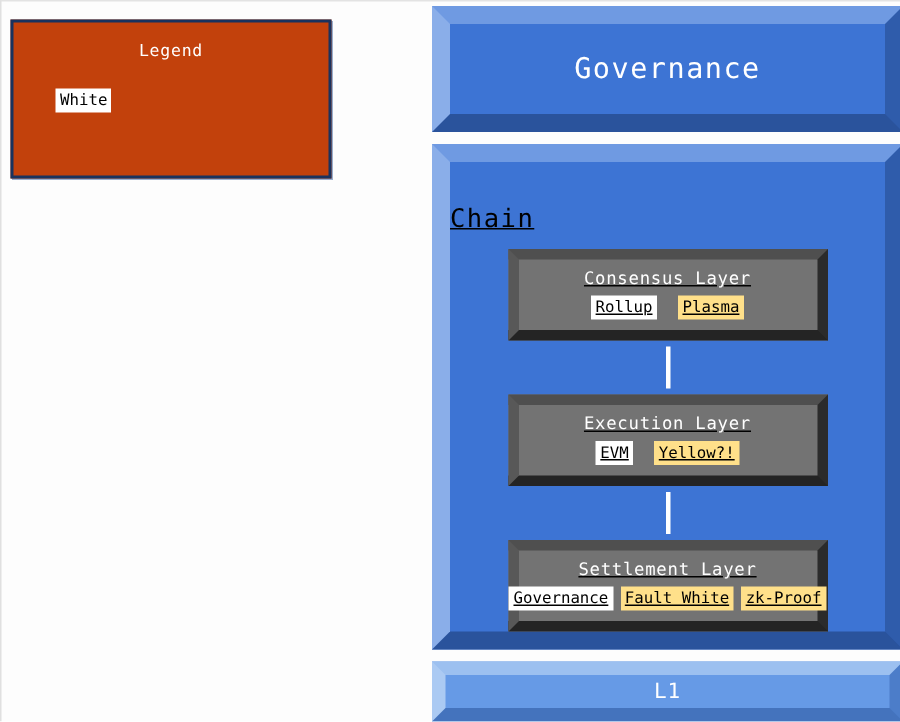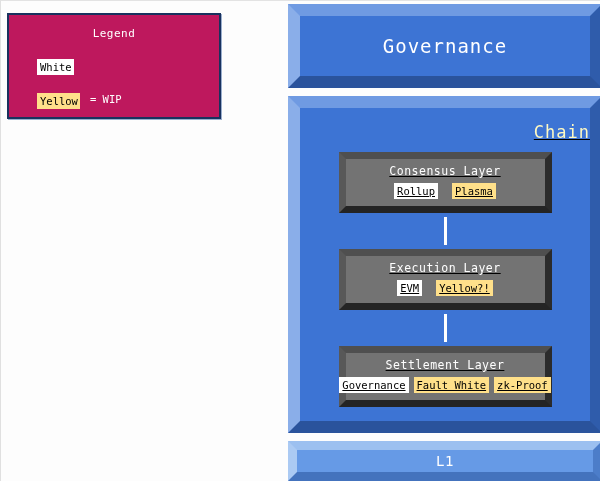--- a/index.html
+++ b/index.html
@@ -26,21 +26,21 @@
     box-sizing: border-box;
   }
 
   
   #legend {
     position: absolute;
     left: 6px;
     top: 12px;
     width: 214px;
     height: 106px;
-    background: #be185d;
+    background: #c2410c;
     border: 2px solid #19325e;
     box-sizing: border-box;
     box-shadow: 1px 1px 0 #9aaecd;
   }
   #legend-title {
     position: absolute;
     top: 12px;
     left: 0;
     width: 100%;
     text-align: center;
@@ -113,25 +113,25 @@
     color: #ffffff;
     font-size: 19px;
     letter-spacing: 1px;
   }
 
   #chain-panel {
     margin-top: 8px;
     height: 337px;
   }
   #chain-label {
-    text-align: right;
-    color: #fef9c3;
+    text-align: left;
+    color: #000000;
     font-size: 17px;
     letter-spacing: 1px;
-    margin-top: 14px;
+    margin-top: 28px;
     margin-bottom: 10px;
   }
 
   
   .layer-box {
     position: relative;
     width: 213px;
     margin: 4px auto;
     background: #737373;
     box-sizing: border-box;
@@ -196,24 +196,20 @@
 
 <div id="canvas">
 
   <div id="legend">
     <div id="legend-title">Legend</div>
 
     <div class="legend-row r1">
       <span class="swatch white">White</span>
     </div>
 
-    <div class="legend-row r2">
-      <span class="swatch yellow">Yellow</span>
-      <span class="legend-desc">= WIP</span>
-    </div>
   </div>
 
   <div id="right-col">
 
     <div id="governance-panel" class="panel">
       <div id="governance-label">Governance</div>
     </div>
 
     <div id="chain-panel" class="panel">
       <div id="chain-label">Chain</div>

